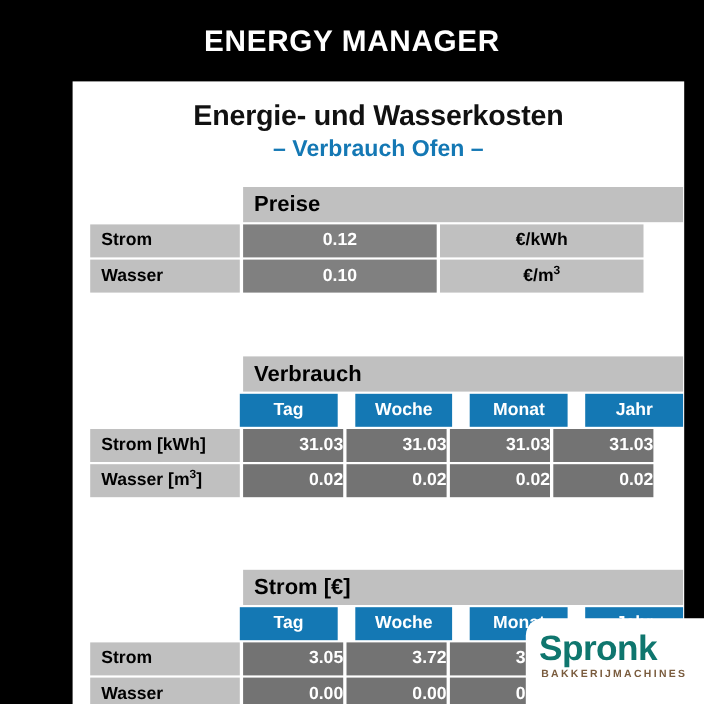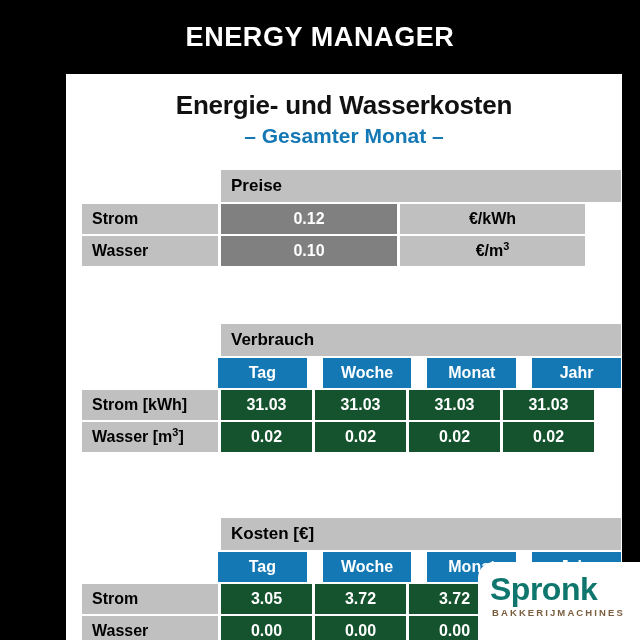--- a/index.html
+++ b/index.html
@@ -111,38 +111,39 @@
 
   
   .c-caption {
     flex: 1 1 auto;
     background: #c0c0c0;
     color: #000000;
     text-align: left;
     padding-left: 10px;
     height: 32px;
     line-height: 32px;
-    font-size: 17px;
+    font-size: 20px;
   }
 
   
   .c-head {
     width: 91px;
     margin-right: 16px;
     background: #1478b4;
     color: #ffffff;
   }
   .c-head:last-child { margin-right: 0; }
 
   
   .c-val {
     width: 91px;
     margin-right: 3px;
-    background: #14532d;
-    color: #ffffff;
+    background: #737373;
+    color: #ffffff;
+    text-align: right;
   }
   .c-val:last-child { margin-right: 0; }
 
   
   .c-val-wide {
     width: 176px;
     margin-right: 3px;
     background: #808080;
     color: #ffffff;
   }
@@ -194,21 +195,21 @@
 
 <div id="screen">
 
   <div class="app-header">
     <div class="app-title">ENERGY MANAGER</div>
   </div>
 
   <div class="panel">
 
     <div class="doc-title">Energie- und Wasserkosten</div>
-    <div class="doc-subtitle">– Gesamter Monat –</div>
+    <div class="doc-subtitle">– Verbrauch Ofen –</div>
 
     <div class="tbl" style="top:96px;">
 
       <div class="tbl-row">
         <div class="cell c-label blank"></div>
         <div class="cell c-caption">Preise</div>
       </div>
 
       <div class="tbl-row">
         <div class="cell c-label">Strom</div>
@@ -252,21 +253,21 @@
         <div class="cell c-val">0.02</div>
         <div class="cell c-val">0.02</div>
         <div class="cell c-val">0.02</div>
       </div>
     </div>
 
     <div class="tbl" style="top:444px;">
 
       <div class="tbl-row">
         <div class="cell c-label blank"></div>
-        <div class="cell c-caption">Kosten [€]</div>
+        <div class="cell c-caption">Strom [€]</div>
       </div>
 
       <div class="tbl-row">
         <div class="cell c-label blank"></div>
         <div class="cell c-head">Tag</div>
         <div class="cell c-head">Woche</div>
         <div class="cell c-head">Monat</div>
         <div class="cell c-head">Jahr</div>
       </div>
 

